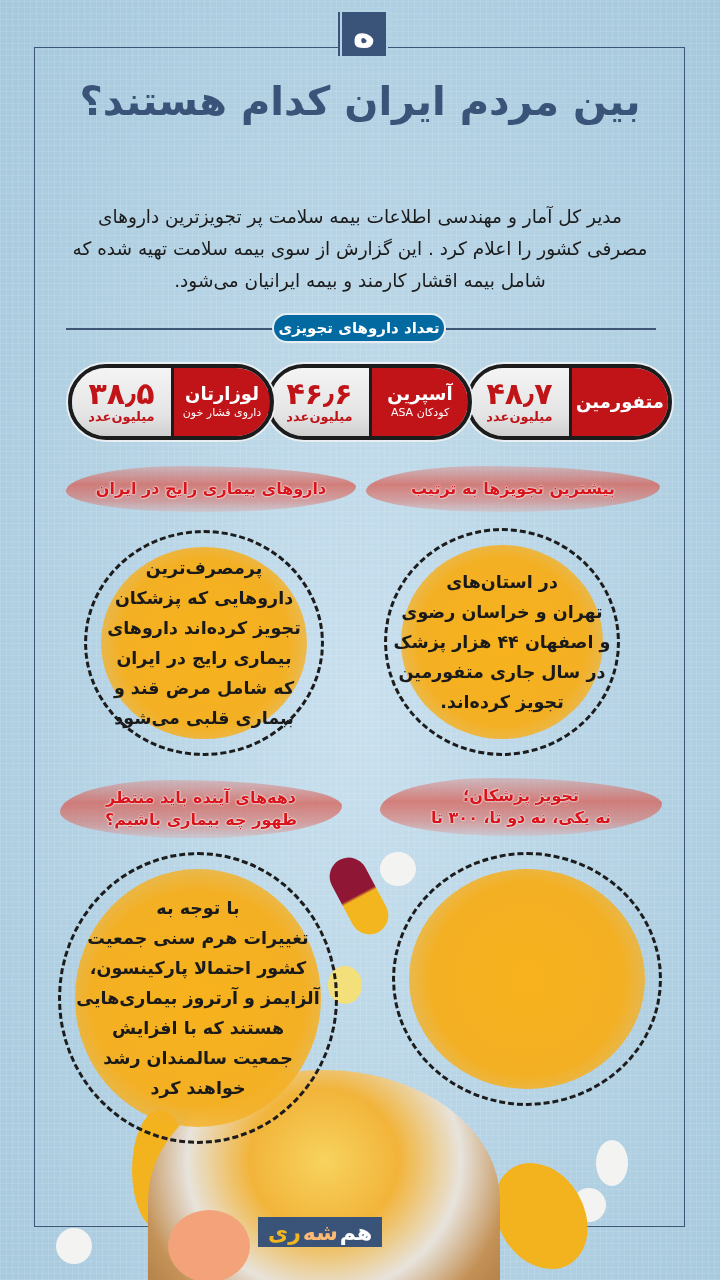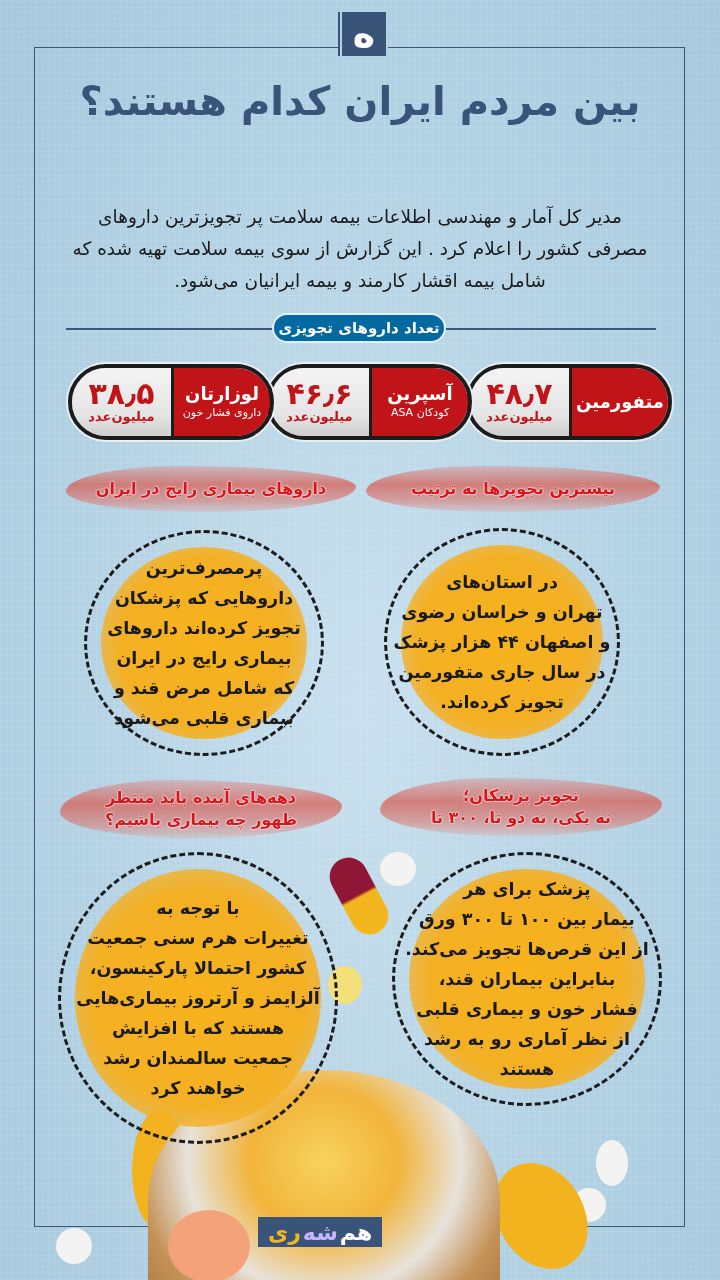--- a/index.html
+++ b/index.html
@@ -86,21 +86,21 @@
   }
   .bowl {
     position: absolute; left: 148px; top: 1070px; width: 352px; height: 260px; border-radius: 50% 50% 0 0;
     background: radial-gradient(ellipse at 50% 35%, #f7d35e 0%, #f2b43a 30%, #e7e3dc 55%, #c49257 75%, #a4703c 100%);
   }
   .footer-logo {
     position: absolute; left: 258px; top: 1217px; height: 30px; padding: 0 10px;
     background: #3a5479; color: #fff; font-weight: bold; font-size: 22px;
     display: flex; align-items: center; gap: 2px;
   }
-  .footer-logo .accent { color: #c4b5fd; }
+  .footer-logo .accent { color: #fdba74; }
   .footer-logo .gold { color: #f3b61f; }
 </style>
 </head>
 <body>
 
 <div class="frame"></div>
 
 <div class="capsule-deco"></div>
 <div class="pill-deco" style="left:380px;top:852px;width:36px;height:34px;background:#f3f3f1;"></div>
 <div class="pill-deco" style="left:328px;top:966px;width:34px;height:38px;background:#f4e07a;"></div>
@@ -192,27 +192,20 @@
   <span>تجویز پزشکان؛
 نه یکی، نه دو تا، ۳۰۰ تا</span>
 </div>
 <div class="brush" style="left:60px;top:780px;width:282px;height:58px;white-space:pre-line;">
   <span>دهه‌های آینده باید منتظر
 ظهور چه بیماری باشیم؟</span>
 </div>
 
 <div class="bubble" style="left:392px;top:852px;width:270px;height:254px;">
   <div class="fill"></div>
-  <div class="txt">پزشک برای هر
-بیمار بین ۱۰۰ تا ۳۰۰ ورق
-از این قرص‌ها تجویز می‌کند.
-بنابراین بیماران قند،
-فشار خون و بیماری قلبی
-از نظر آماری رو به رشد
-هستند</div>
 </div>
 <div class="bubble" style="left:58px;top:852px;width:280px;height:292px;">
   <div class="fill"></div>
   <div class="txt">با توجه به
 تغییرات هرم سنی جمعیت
 کشور احتمالا پارکینسون،
 آلزایمز و آرتروز بیماری‌هایی
 هستند که با افزایش
 جمعیت سالمندان رشد
 خواهند کرد</div>

